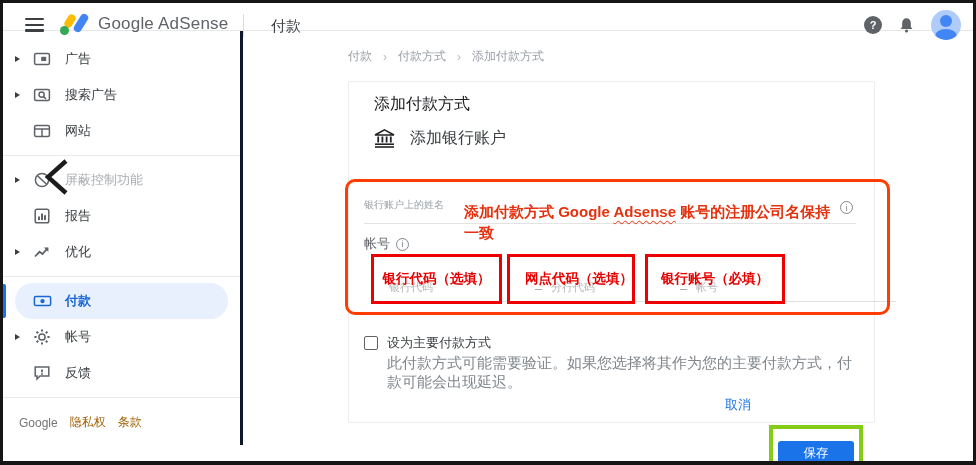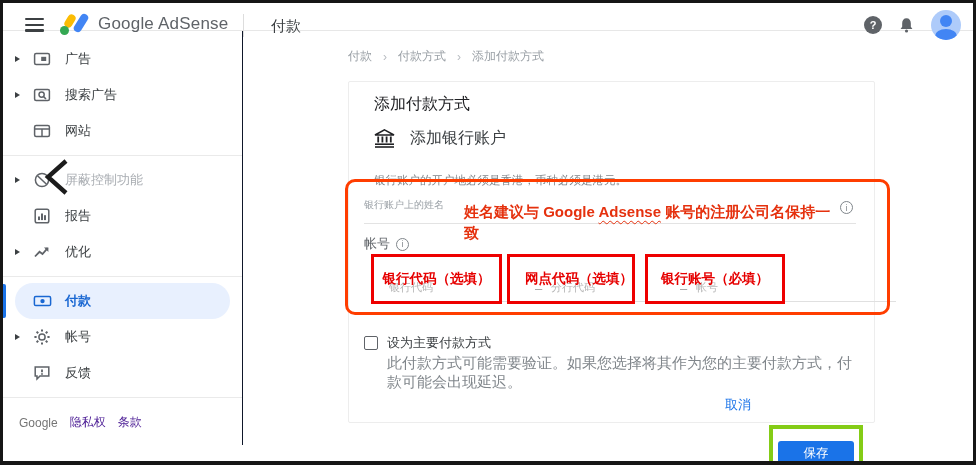--- a/index.html
+++ b/index.html
@@ -23,38 +23,38 @@
   .header-right { position:absolute; right:12px; top:0; height:44px; display:flex; align-items:center; gap:15px; }
   .help-icon { width:18px; height:18px; border-radius:50%; background:#5f6368; color:#fff;
                font-size:11px; font-weight:bold; display:grid; place-items:center; cursor:pointer; }
   .bell-icon { cursor:pointer; display:flex; }
   .avatar { width:30px; height:30px; border-radius:50%; background:#aecbfa; position:relative; overflow:hidden; cursor:pointer; }
   .avatar .head { position:absolute; left:9px; top:5px; width:12px; height:12px; border-radius:50%; background:#4285f4; }
   .avatar .torso { position:absolute; left:4px; top:19px; width:22px; height:14px; border-radius:50%; background:#4285f4; }
 
   
   .bodywrap { display:flex; height:414px; }
-  nav.sidebar { position:relative; width:240px; flex-shrink:0; border-right:1px solid #0f172a; padding-top:10px; }
+  nav.sidebar { position:relative; width:240px; flex-shrink:0; border-right:3px solid #0f172a; padding-top:10px; }
   main { position:relative; flex:1; }
 
   
   .side-item { position:relative; height:36px; display:flex; align-items:center; padding-left:12px;
                color:#3c4043; font-size:13px; cursor:pointer; }
   .caret { width:13px; display:flex; align-items:center; }
   .caret i { width:0; height:0; border-left:5px solid #3c4043; border-top:3.5px solid transparent; border-bottom:3.5px solid transparent; }
   .caret.hiddencaret i { visibility:hidden; }
   .sicon { width:20px; margin:0 13px 0 4px; display:flex; justify-content:center; align-items:center; }
   .sicon svg { stroke:#5f6368; fill:none; stroke-width:1.5; }
   .side-item.dimmed { color:#a9adb2; }
   .side-item.selected { margin:0 12px; padding-left:0; border-radius:18px; background:#e8f0fe; color:#1967d2; font-weight:bold; }
   .side-item.selected .sicon svg { stroke:#1967d2; }
   .active-bar { position:absolute; left:-12px; top:1px; width:3px; height:34px; background:#1a73e8; border-radius:0 2px 2px 0; }
   .side-divider { height:1px; background:#eaeaea; margin:6px 0; }
   .side-footer { display:flex; align-items:center; gap:12px; padding:10px 0 0 16px; font-size:12px; color:#757575; }
-  .side-footer .glink { cursor:pointer; color:#4c1d95;text-align:right; }
+  .side-footer .glink { cursor:pointer; color:#a16207;text-align:right; }
   .chevron-annotation { position:absolute; left:40px; top:127px; z-index:30; pointer-events:none; }
 
   
   .breadcrumb { position:absolute; left:105px; top:17px; display:flex; align-items:center; gap:11px;
                 font-size:12px; color:#9aa0a6; }
   .breadcrumb .sep { font-size:12px; color:#b8bcc1; }
   .breadcrumb .crumb { cursor:pointer; }
 
   
   .card { position:absolute; left:105px; top:50px; width:527px; height:342px; background:#fff;
@@ -308,30 +308,29 @@
             <line x1="4.2" y1="7.5" x2="4.2" y2="13.5" stroke="#202124" stroke-width="1.8"></line>
             <line x1="8.4" y1="7.5" x2="8.4" y2="13.5" stroke="#202124" stroke-width="1.8"></line>
             <line x1="12.6" y1="7.5" x2="12.6" y2="13.5" stroke="#202124" stroke-width="1.8"></line>
             <line x1="16.8" y1="7.5" x2="16.8" y2="13.5" stroke="#202124" stroke-width="1.8"></line>
             <line x1="1" y1="15.2" x2="20" y2="15.2" stroke="#202124" stroke-width="1.6"></line>
             <line x1="1" y1="18" x2="20" y2="18" stroke="#202124" stroke-width="1.6"></line>
           </svg>
           <span class="method-label">添加银行账户</span>
         </div>
 
-        <p class="req-note">银行账户的开户地必须是香港，币种必须是港元。</p>
 
         <div class="orange-box"></div>
 
         <div class="name-label">银行账户上的姓名</div>
         <i class="info-icon name-info">i</i>
         <div class="name-underline"></div>
 
         <div class="red-note">
-          <span>姓名建议与 Google </span><span class="wavy">Adsense</span><span> 账号的注册公司名保持一致</span>
+          <span>添加付款方式 Google </span><span class="wavy">Adsense</span><span> 账号的注册公司名保持一致</span>
         </div>
 
         <div class="acct-label">
           <span>帐号</span>
           <i class="info-icon">i</i>
         </div>
 
         <div class="fields-row">
           <div class="field f1">银行代码</div>
           <div class="fsep">–</div>

